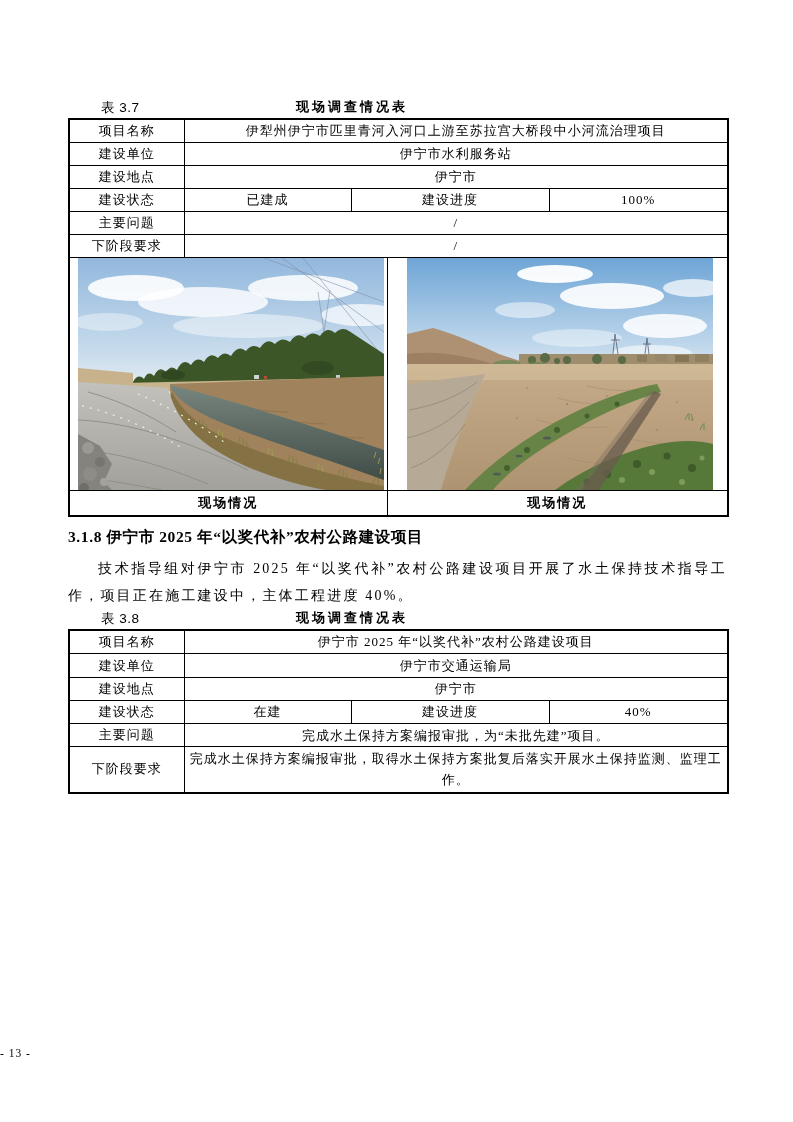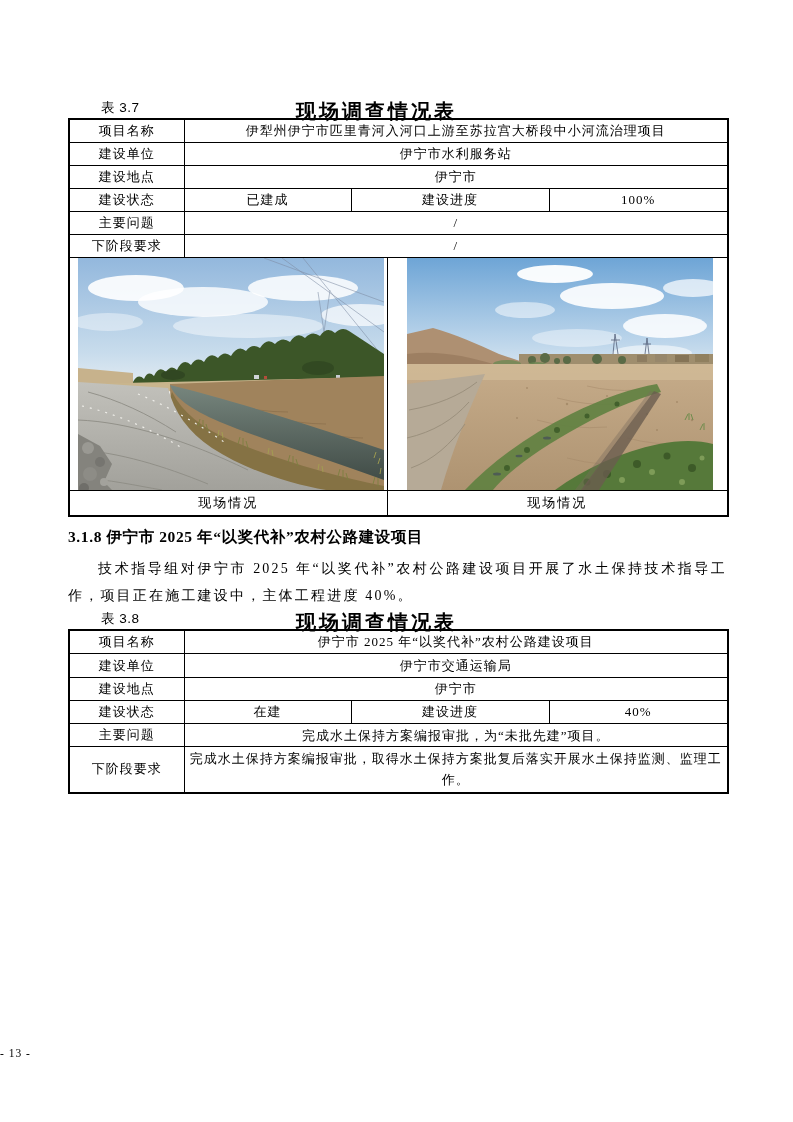--- a/index.html
+++ b/index.html
@@ -4,33 +4,33 @@
 <style>
   html,body { margin:0; padding:0; background:#ffffff; }
   .page {
     position:relative; width:793px; height:1122px; background:#ffffff;
     font-family:"Liberation Serif","DejaVu Serif",serif; color:#000; overflow:hidden;
   }
   .content { position:absolute; left:68px; top:98px; width:659px; }
 
   .tbl-cap { position:relative; height:20px; font-family:"Liberation Sans","DejaVu Sans",sans-serif; font-size:13.5px;text-decoration:underline; }
   .cap-label { position:absolute; left:33px; top:1px; letter-spacing:0.5px; }
-  .cap-title { position:absolute; left:228px; top:0; font-weight:bold; letter-spacing:3px; font-size:20px;text-align:center; }
+  .cap-title { position:absolute; left:228px; top:0; font-weight:bold; letter-spacing:3px; font-size:13px;text-align:center; }
 
   table.survey { width:659px; border-collapse:collapse; table-layout:fixed; border:2px solid #000; font-size:13px; }
   table.survey td { border:1px solid #000; text-align:center; vertical-align:middle; padding:0 2px; letter-spacing:1px; overflow:hidden; }
   table.survey tr.r  { height:23px; }
   table.survey tr.r8 { height:24px; }
   table.survey tr.tall { height:46px; }
   td.txt-left { text-align:left; padding:2px 9px; letter-spacing:0.5px; line-height:21px; }
   .photo-cell { padding:5px 0 5px 0; }
   .photo-cell svg { display:block; }
   .photo-pad-l { margin-left:6px; }
   .photo-pad-r { margin-left:17px; }
-  tr.cap-row td { height:24px; letter-spacing:2px; }
+  tr.cap-row td { height:24px; letter-spacing:2px;font-weight:bold; }
 
   .sec-heading { margin:10px 0 0 0; font-size:15.5px; font-weight:bold; letter-spacing:0.6px; }
   .para { margin:7px 0 0 0; font-size:14px; line-height:27px; text-align:justify; text-indent:2.15em; letter-spacing:2.2px; }
   .cap-38 { }
 
   .footer { position:absolute; top:1047px; left:0; width:793px; font-size:11.5px; letter-spacing:1px; }
 </style>
 </head>
 <body>
 

